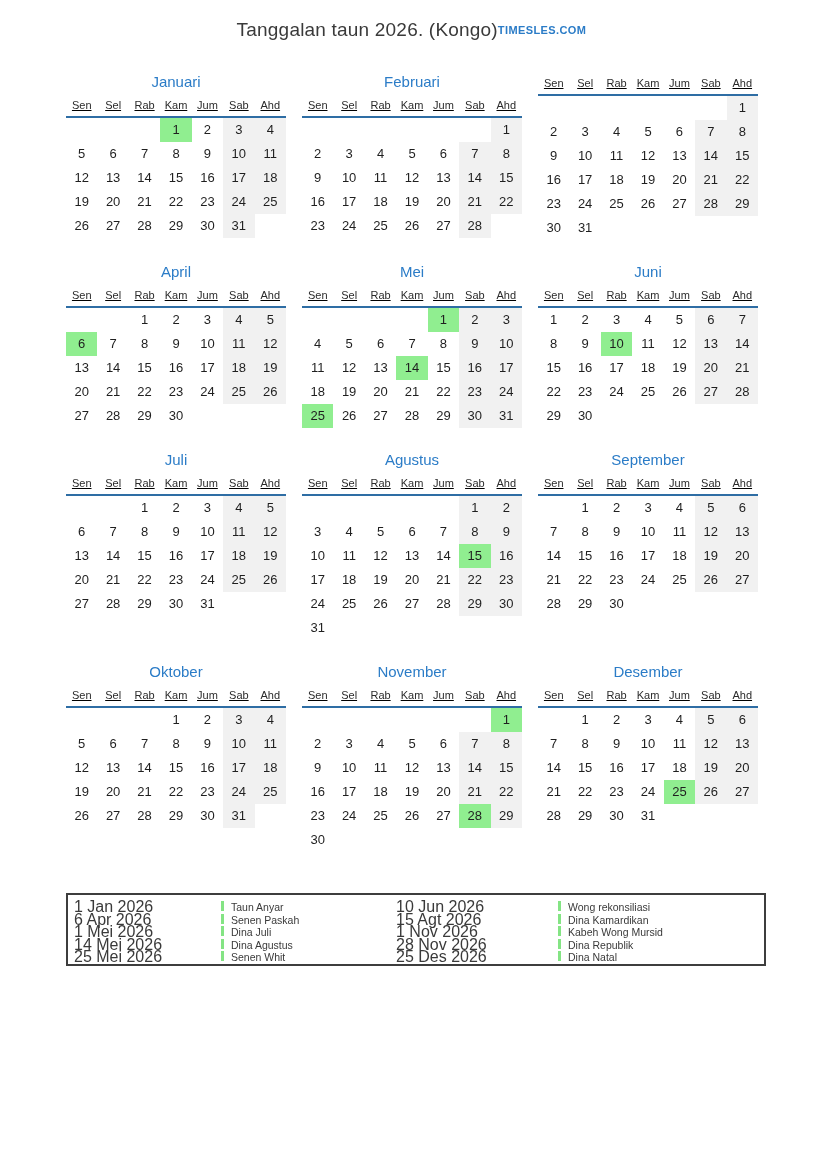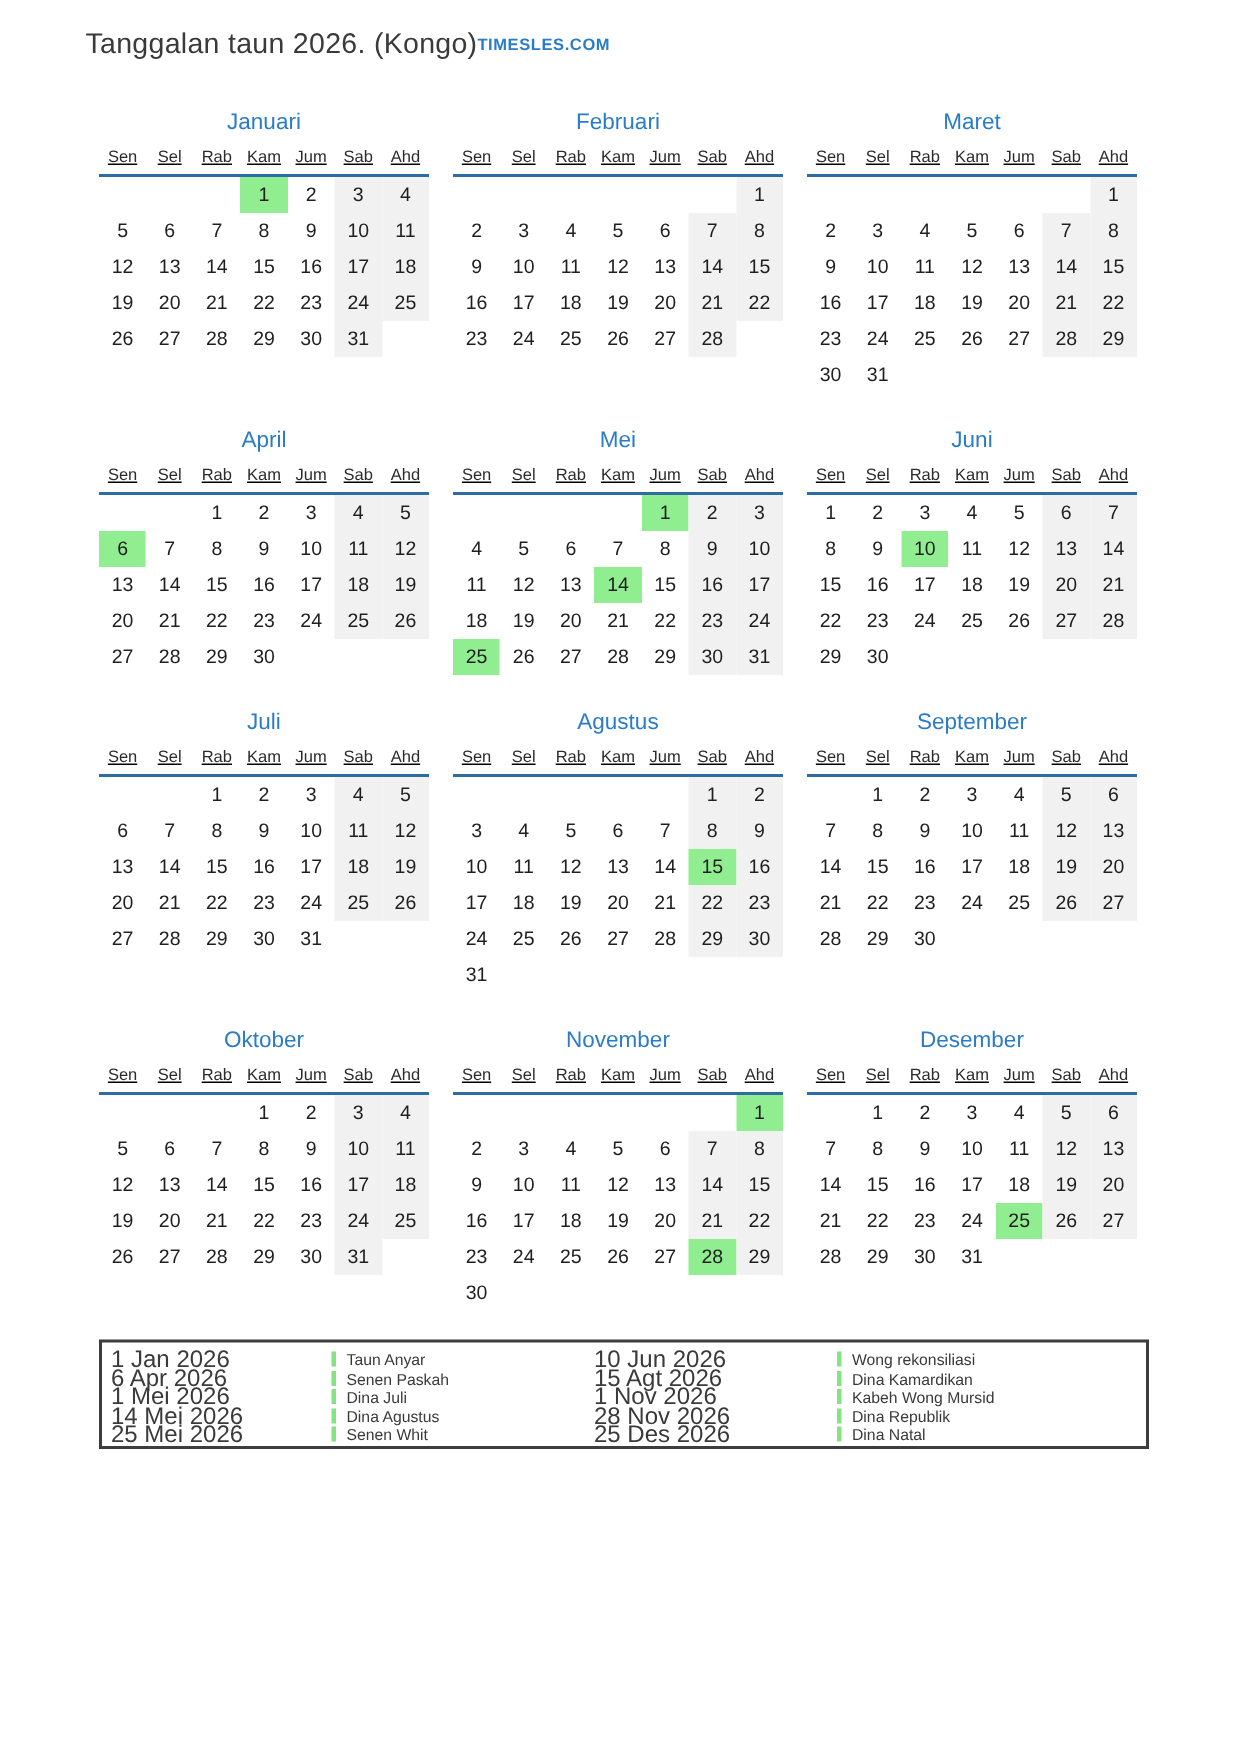--- a/index.html
+++ b/index.html
@@ -11,21 +11,21 @@
   * { box-sizing: border-box; }
   html, body { margin: 0; padding: 0; background: #ffffff; }
   body {
     width: 827px; height: 1169px;
     position: relative;
     font-family: "Liberation Sans", sans-serif;
     overflow: hidden;
   }
   .topbar {
     display: flex;
-    justify-content: flex-start;
+    justify-content: center;
     align-items: flex-start;
     padding: 19px 61px 0 57px;
   }
   .page-title {
     margin: 0;
     font-size: 19px;
     font-weight: normal;
     color: #3a3a3a;
     letter-spacing: 0.2px;
   }
@@ -219,21 +219,20 @@
         <div class="cell">23</div>
         <div class="cell">24</div>
         <div class="cell">25</div>
         <div class="cell">26</div>
         <div class="cell">27</div>
         <div class="cell weekend">28</div>
         <div class="cell"></div>
       </div>
     </div>
     <div class="month">
-      <div class="month-title">Maret</div>
       <div class="weekday-row">
         <div class="weekday">Sen</div>
         <div class="weekday">Sel</div>
         <div class="weekday">Rab</div>
         <div class="weekday">Kam</div>
         <div class="weekday">Jum</div>
         <div class="weekday">Sab</div>
         <div class="weekday">Ahd</div>
       </div>
       <div class="dates">

